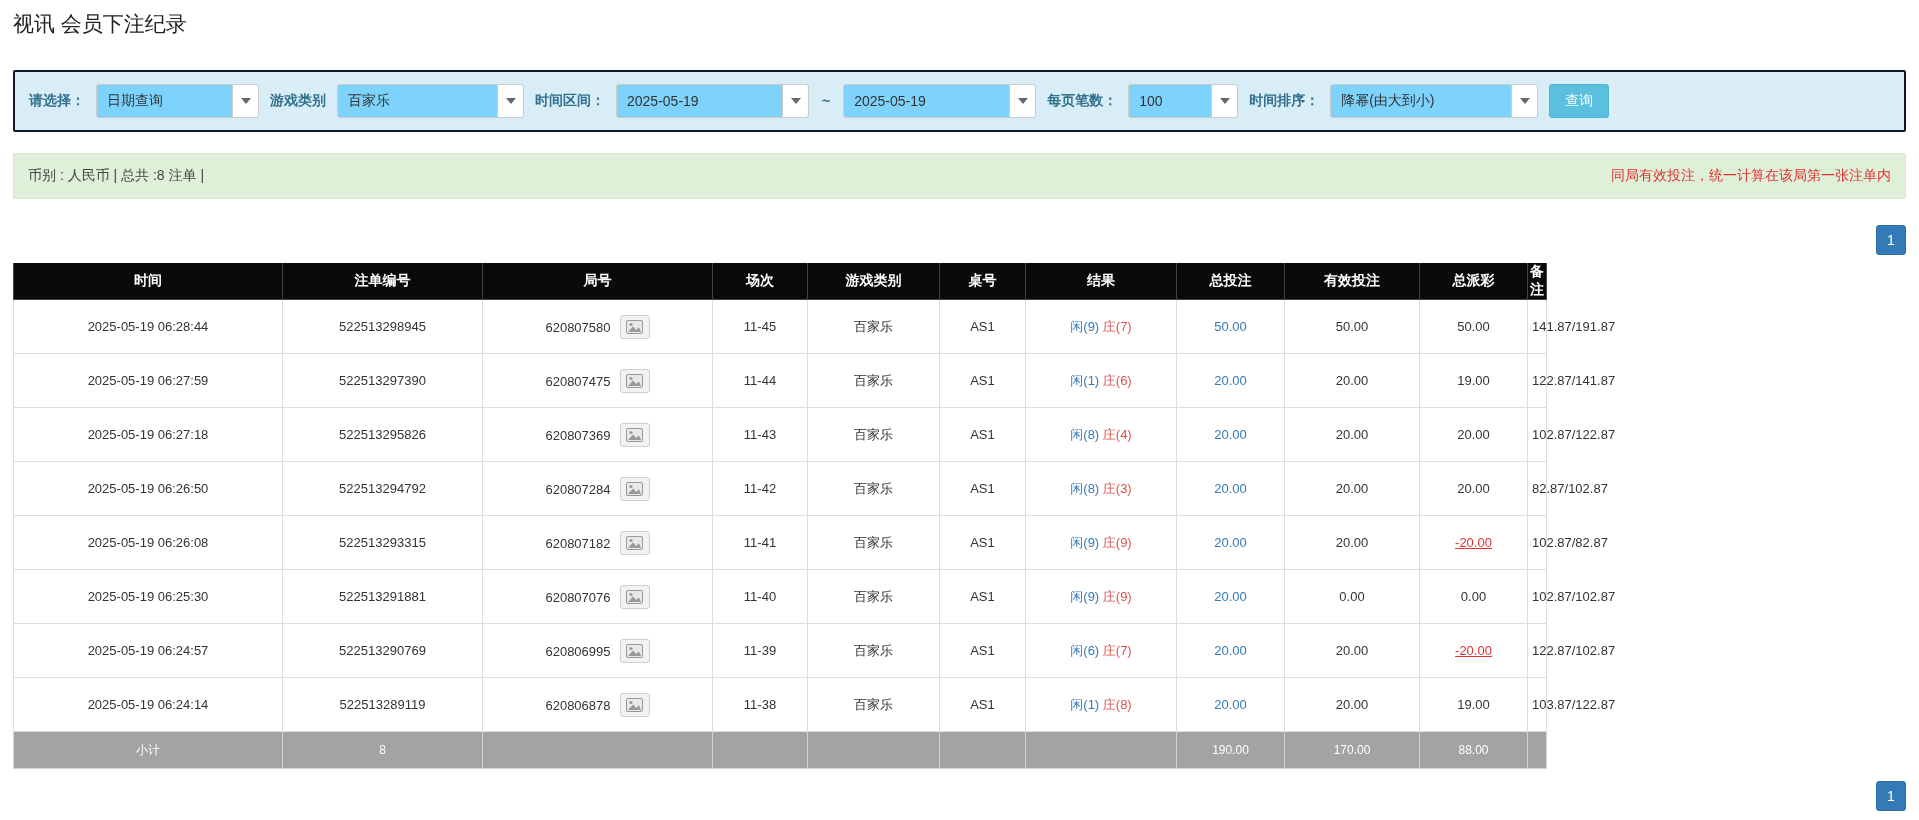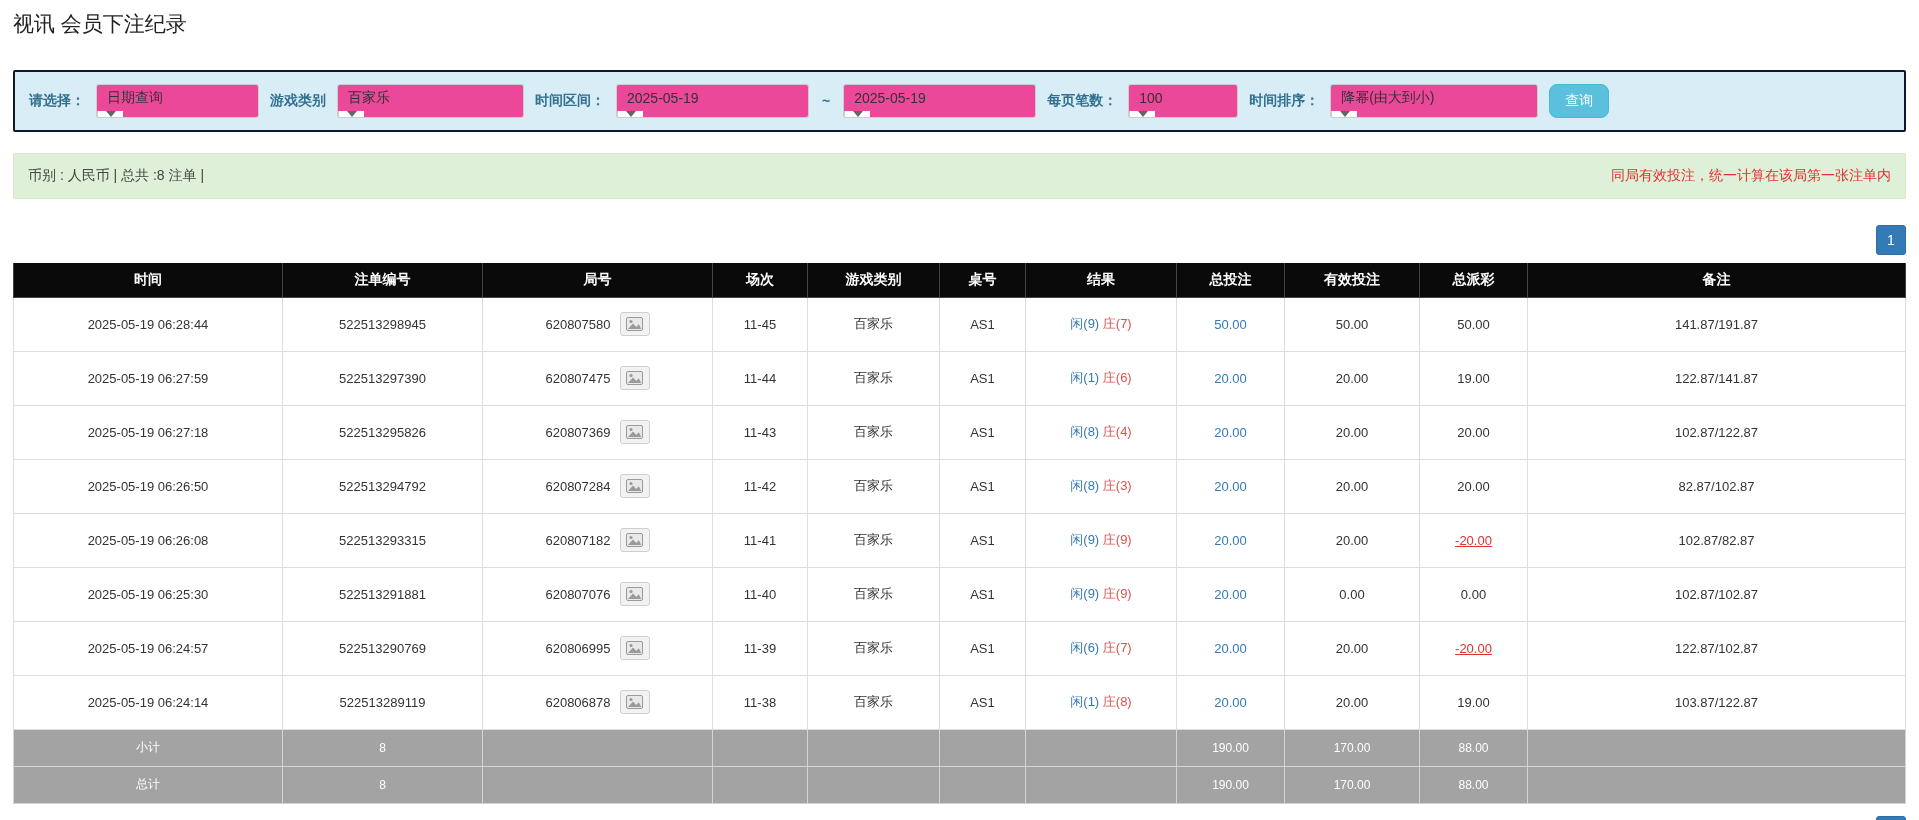--- a/index.html
+++ b/index.html
@@ -36,26 +36,25 @@
   .filter-label {
     color: #31708f;
     font-weight: bold;
     font-size: 14px;
     white-space: nowrap;
   }
   .combo {
     display: flex;
     align-items: stretch;
     height: 34px;
-    background: #ec4899;
+    background: #7dd3fc;
     border: 1px solid #ccc;
     border-radius: 3px;
     overflow: hidden;
     cursor: pointer;
-    flex-direction: column;
   }
   .combo-text {
     flex: 1;
     display: flex;
     align-items: center;
     padding: 0 10px;
     font-size: 14px;
     color: #333;
     white-space: nowrap;
     overflow: hidden;
@@ -78,21 +77,21 @@
   .w-game   { width: 187px; }
   .w-date   { width: 193px; }
   .w-size   { width: 110px; }
   .w-sort   { width: 208px; }
   .range-sep { color: #31708f; font-weight: bold; margin: 0 2px; }
   .btn-search {
     height: 34px;
     padding: 4px 15px;
     background: #5bc0de;
     border: 1px solid #46b8da;
-    border-radius: 8px;
+    border-radius: 3px;
     color: #fff;
     font-size: 14px;
     cursor: pointer;
     font-family: inherit;
   }
   
   .summary-bar {
     width: 1893px;
     background: #dff0d8;
     border: 1px solid #d6e9c6;
@@ -121,21 +120,21 @@
     border-radius: 3px;
     color: #fff;
     font-size: 14px;
     display: flex;
     align-items: center;
     justify-content: center;
     cursor: pointer;
   }
   
   table.records {
-    width: 1893px;
+    width: 1534px;
     border-collapse: collapse;
     table-layout: fixed;
     font-size: 13px;
   }
   table.records th {
     background: #0a0a0a;
     color: #fff;
     font-weight: bold;
     font-size: 14px;
     height: 34px;
@@ -436,33 +435,20 @@
         <td></td>
         <td></td>
         <td></td>
         <td></td>
         <td></td>
         <td>190.00</td>
         <td>170.00</td>
         <td>88.00</td>
         <td></td>
       </tr>
-      <tr class="summary-row">
-        <td>总计</td>
-        <td>8</td>
-        <td></td>
-        <td></td>
-        <td></td>
-        <td></td>
-        <td></td>
-        <td>190.00</td>
-        <td>170.00</td>
-        <td>88.00</td>
-        <td></td>
-      </tr>
     </tbody>
   </table>
 
   <div class="pagination-row bottom-pagination">
     <div class="page-btn">1</div>
   </div>
 
 </div>
 
 </body></html>

